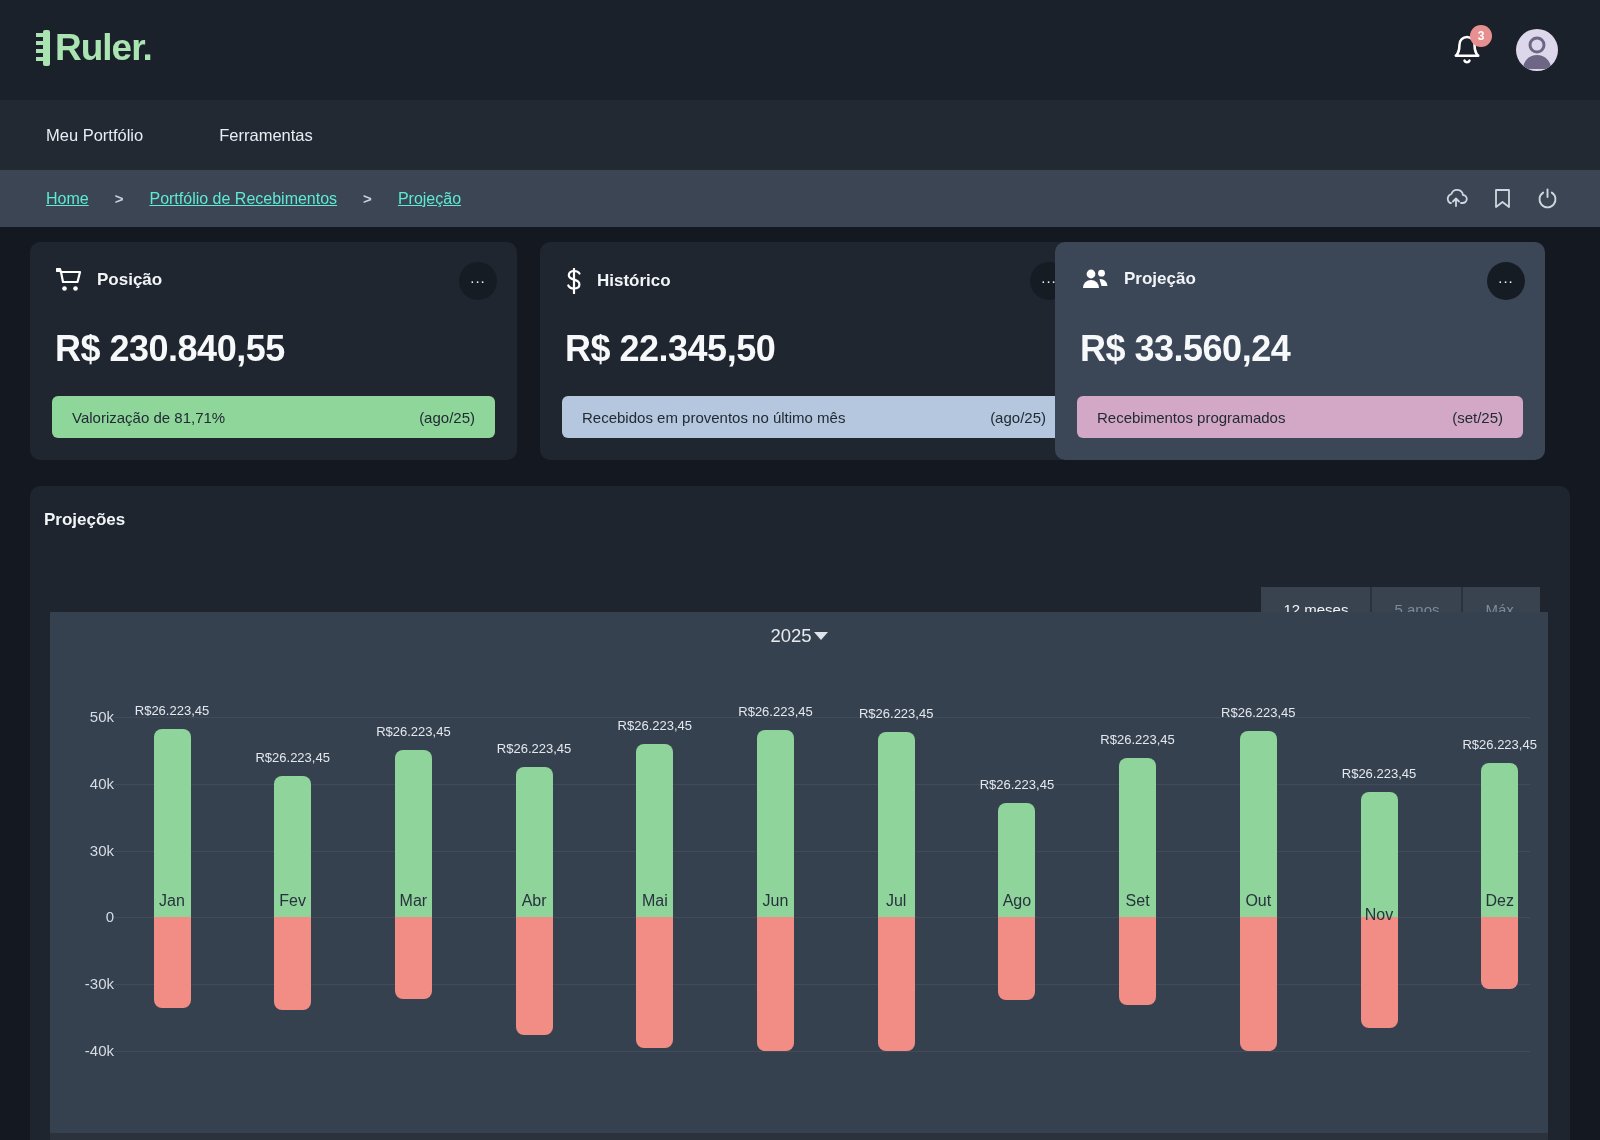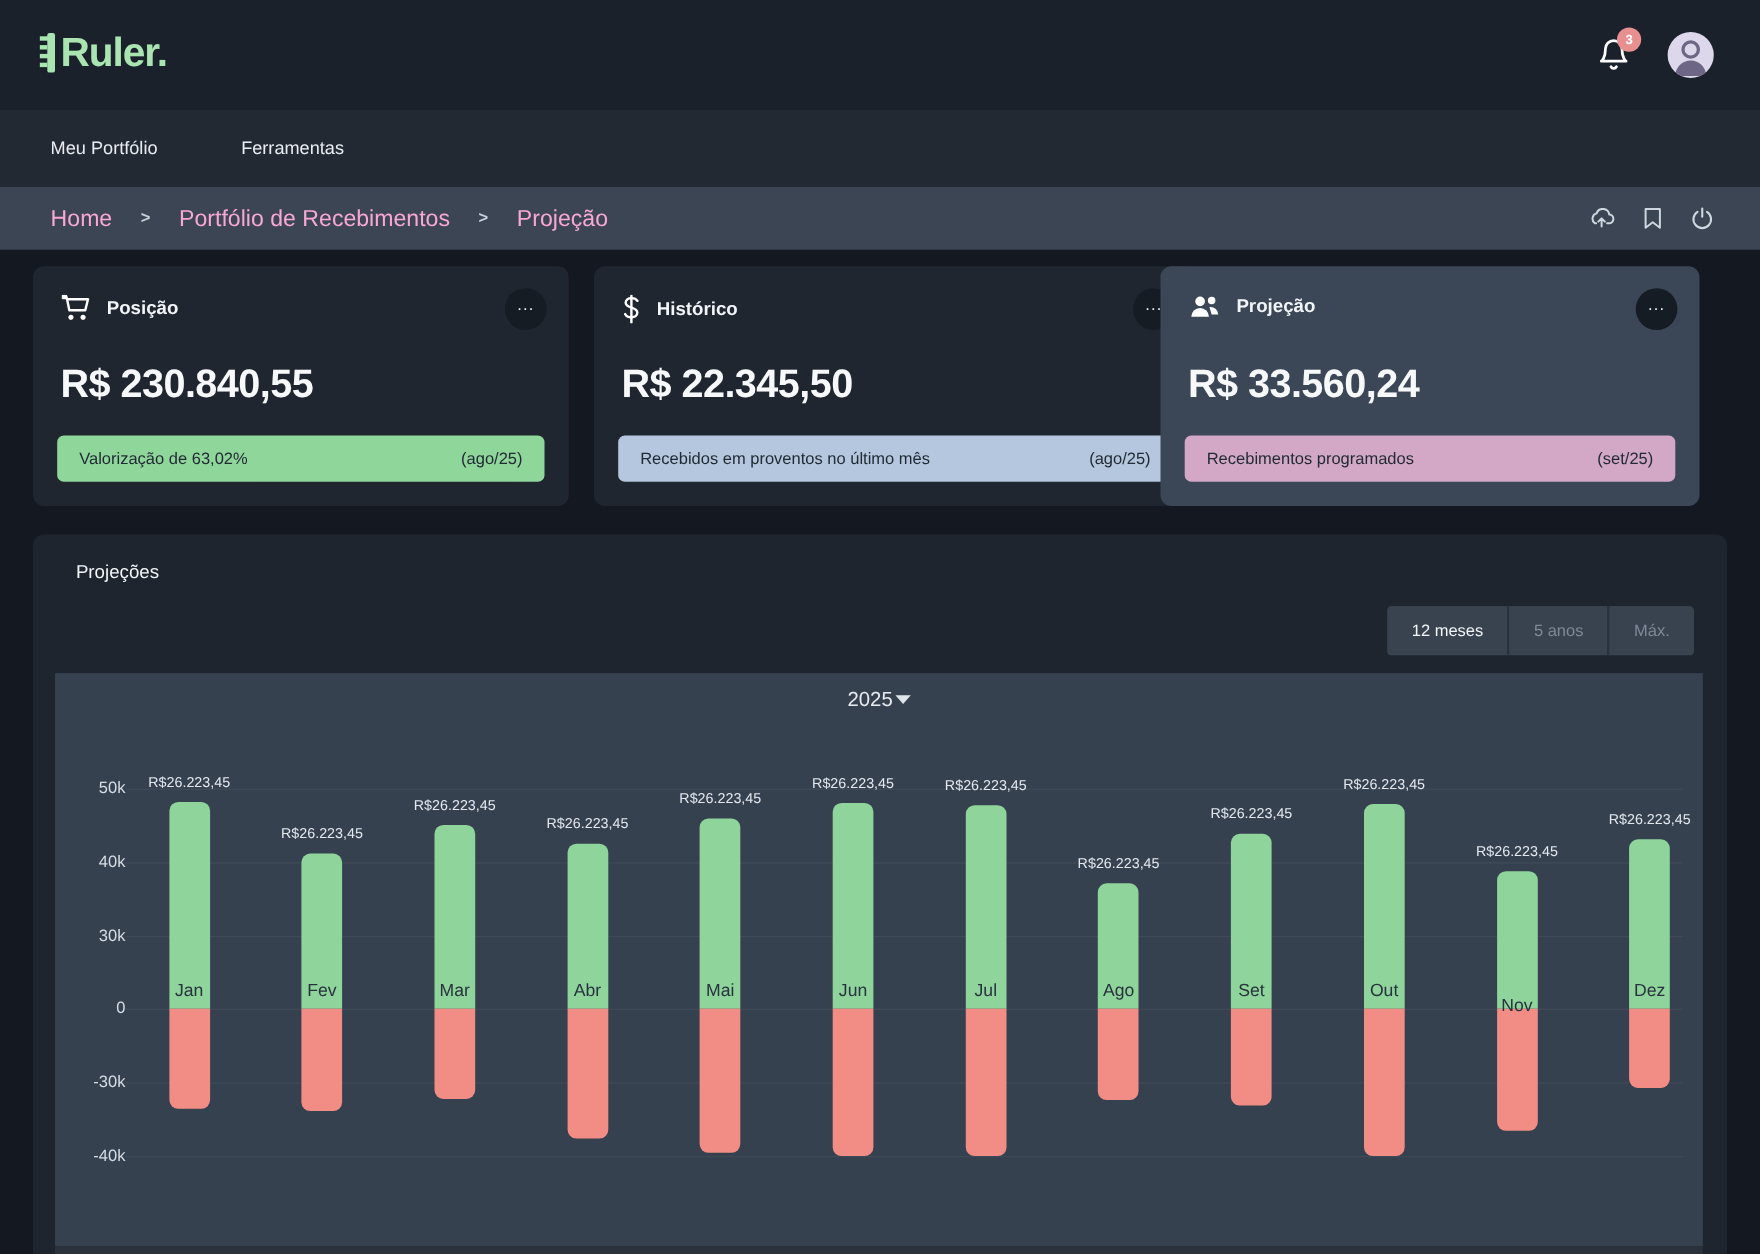--- a/index.html
+++ b/index.html
@@ -19,21 +19,21 @@
             display:flex; align-items:center; justify-content:center; cursor:pointer; }
 
   
   .nav { position:absolute; left:0; top:100px; width:1600px; height:70px; background:#222933;
          display:flex; align-items:center; padding-left:46px; gap:76px; }
   .nav a { color:#e9edf2; font-size:16.5px; text-decoration:none; cursor:pointer; }
 
   
   .crumbbar { position:absolute; left:0; top:170px; width:1600px; height:57px; background:#3b4554;
               display:flex; align-items:center; padding:0 42px 0 46px; }
-  .crumb { color:#f9a8d4; font-size:21px; cursor:pointer; }
+  .crumb { color:#5eead4; font-size:16px; cursor:pointer;text-decoration:underline; }
   .crumb-sep { color:#c9d1db; font-size:15px; font-weight:bold; margin:0 26px; }
   .crumb-icons { margin-left:auto; display:flex; align-items:center; gap:26px; }
   .crumb-icons svg { display:block; cursor:pointer; }
 
   
   .card { position:absolute; top:242px; height:218px; background:#20262f; border-radius:10px; }
   .card.hl { background:#3b4757; }
   .card-head { position:absolute; left:26px; top:26px; display:flex; align-items:center; gap:15px; }
   .card-title { color:#f2f5f8; font-size:17px; font-weight:bold; }
   .menu-btn { position:absolute; right:20px; top:20px; width:38px; height:38px; border-radius:50%;
@@ -41,29 +41,29 @@
               display:flex; align-items:center; justify-content:center; cursor:pointer; padding-bottom:7px; }
   .card-value { position:absolute; left:25px; top:86px; color:#f6f8fa; font-size:36px;
                 font-weight:bold; letter-spacing:-0.5px; }
   .card-badge { position:absolute; left:22px; right:22px; bottom:22px; height:42px; border-radius:6px;
                 display:flex; align-items:center; justify-content:space-between; padding:0 20px;
                 font-size:15px; color:#222b34; }
 
   
   .proj-card { position:absolute; left:30px; top:486px; width:1540px; height:654px;
                background:#1f252e; border-radius:10px 10px 0 0; }
-  .proj-title { position:absolute; left:39px; top:24px; color:#f2f5f8; font-size:17px; font-weight:normal; }
+  .proj-title { position:absolute; left:14px; top:24px; color:#f2f5f8; font-size:17px; font-weight:bold; }
   .tabs { position:absolute; left:27px; top:63px; display:flex; }
   .tab { height:50px; padding:0 26px; background:#333e4b; border:none; font-size:15.5px;
          color:#7e8a99; cursor:pointer; display:flex; align-items:center; }
   .tab + .tab { border-left:2px solid #262e39; }
   .tab.active { color:#f2f5f8; }
   .ranges { position:absolute; right:30px; top:65px; display:flex; border-radius:4px; overflow:hidden; }
   .range { height:45px; padding:0 22px; background:#39434f; border:none; font-size:15px;
-           color:#7e8a99; cursor:pointer; display:flex; align-items:center; }
+           color:#7e8a99; cursor:pointer; display:flex; align-items:center;margin-top:36px; }
   .range + .range { border-left:2px solid #2a323d; }
   .range.active { color:#f2f5f8; }
 
   
   .chart { position:absolute; left:20px; top:126px; width:1498px; height:521px;
            background:#364150; overflow:hidden; }
   .chart-footer { position:absolute; left:20px; top:647px; width:1498px; height:7px; background:#2b323c; }
   .year-select { position:absolute; left:0; top:13px; width:100%; display:flex; align-items:center;
                  justify-content:center; gap:2px; cursor:pointer; }
   .year-label { color:#e7ebf0; font-size:18.5px; }
@@ -139,21 +139,21 @@
     <svg width="26" height="24" viewBox="0 0 26 24" fill="#ffffff">
       <path d="M1 1h3l1 3h19l-2.5 10H7L5 4 4 3H1z" fill="none" stroke="#fff" stroke-width="2.2" stroke-linejoin="round"></path>
       <circle cx="8.5" cy="20.5" r="2.3"></circle>
       <circle cx="19.5" cy="20.5" r="2.3"></circle>
     </svg>
     <span class="card-title">Posição</span>
   </div>
   <button class="menu-btn">...</button>
   <div class="card-value">R$ 230.840,55</div>
   <div class="card-badge" style="background:#8fd69b;">
-    <span>Valorização de 63,02%</span>
+    <span>Valorização de 81,71%</span>
     <span>(ago/25)</span>
   </div>
 </div>
 
 <div class="card" style="left:540px; width:548px;">
   <div class="card-head">
     <svg width="16" height="26" viewBox="0 0 16 26" fill="none" stroke="#ffffff" stroke-width="2.2" stroke-linecap="round">
       <path d="M13.5 5.5C12.5 3.8 10.5 3 8 3 5 3 2.8 4.6 2.8 7.2c0 5.6 10.6 3.2 10.6 9 0 2.8-2.4 4.3-5.4 4.3-2.7 0-4.8-1-5.7-3"></path>
       <line x1="8" y1="0.8" x2="8" y2="25.2"></line>
     </svg>

